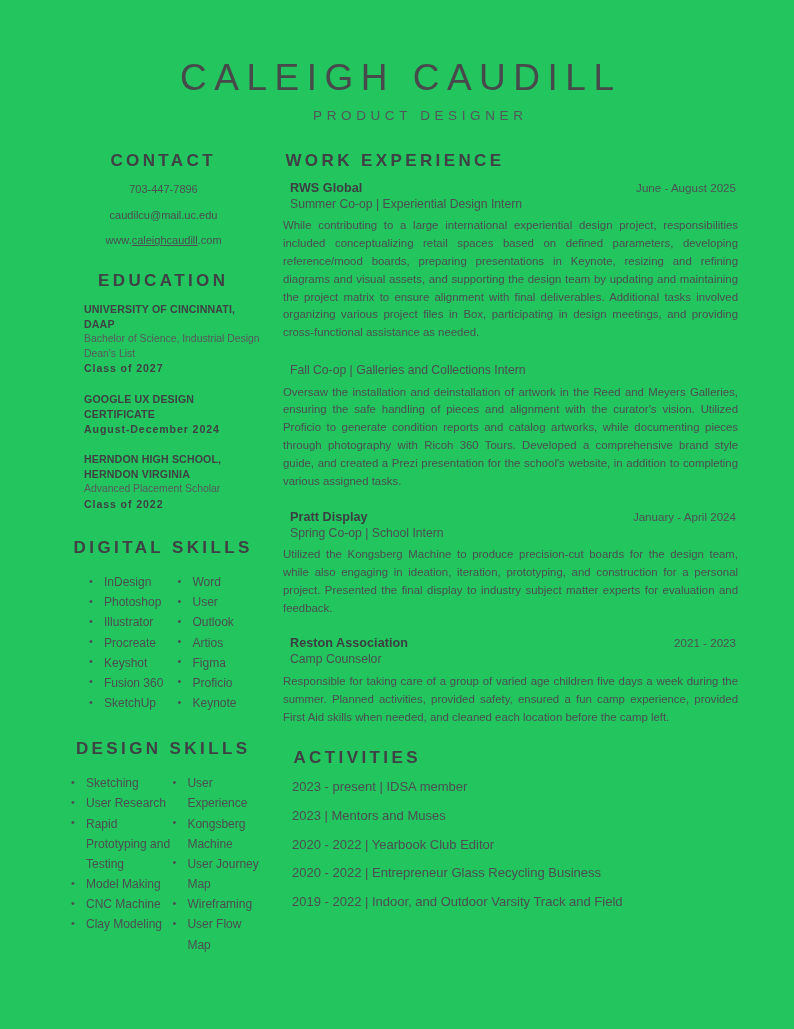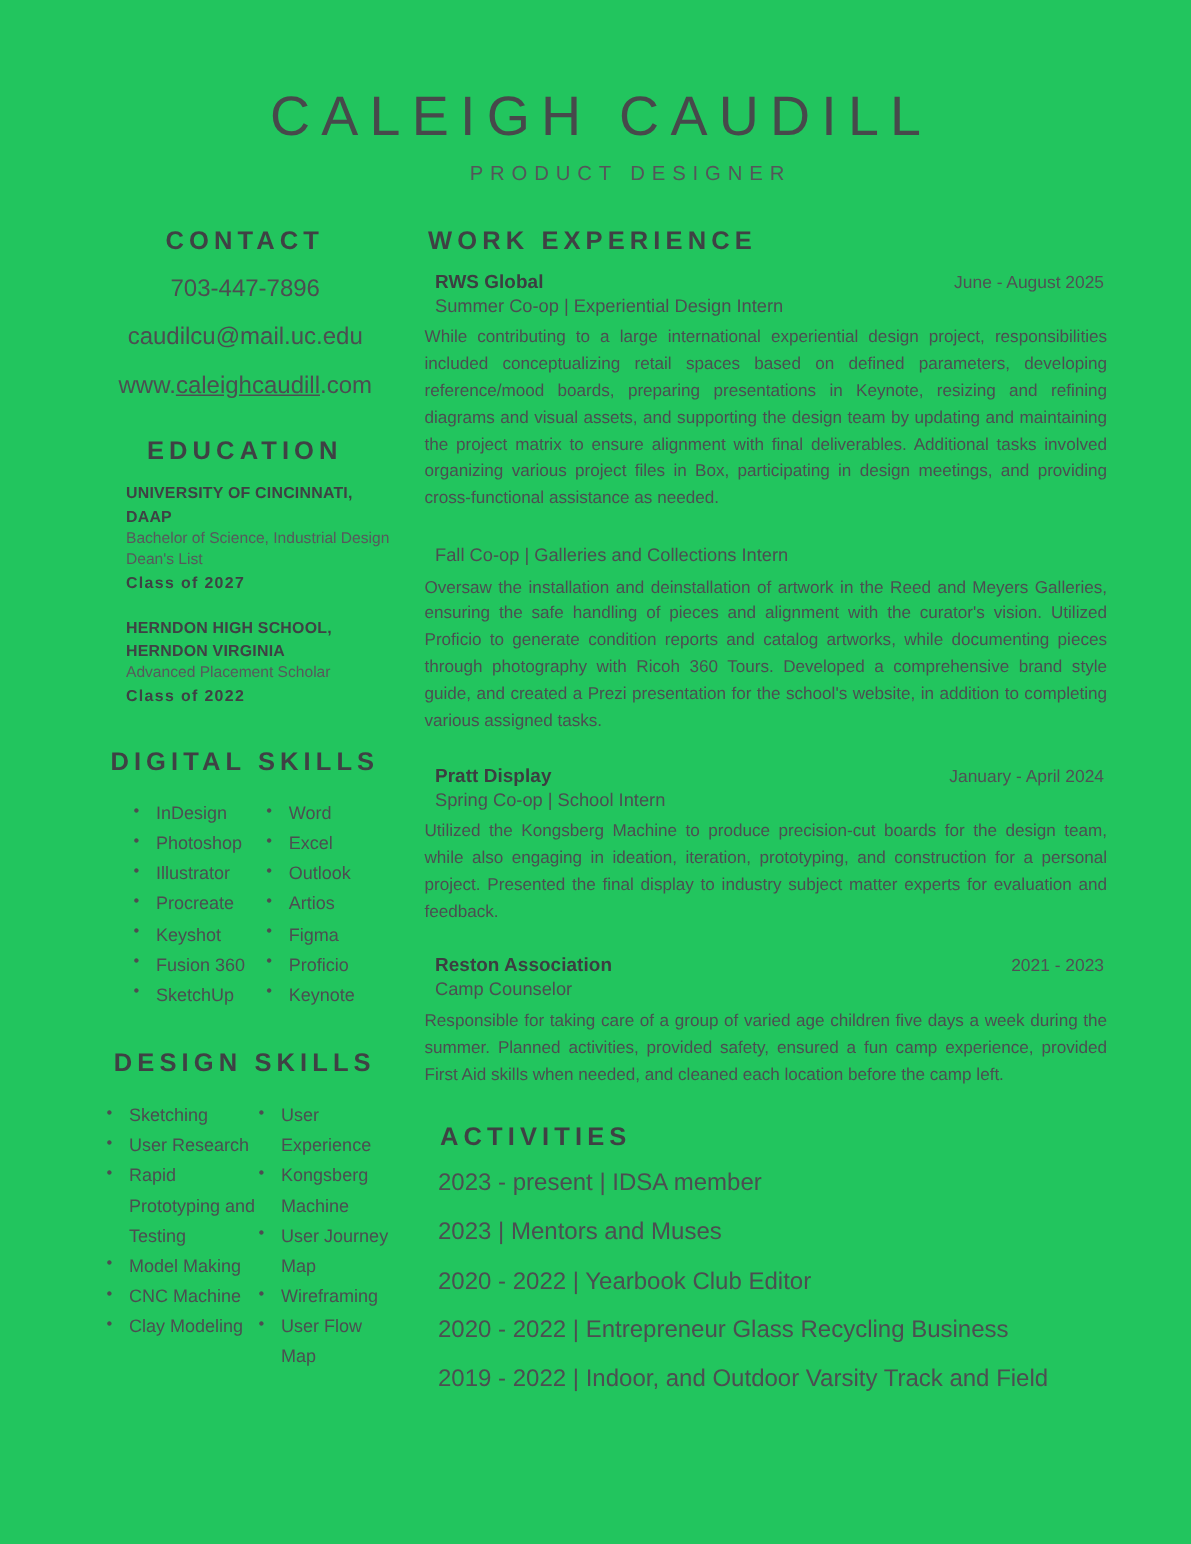--- a/index.html
+++ b/index.html
@@ -76,21 +76,21 @@
   }
   .sec-head.center { text-align: center; }
 
   
   .contact-list {
     margin-top: 11px;
     text-align: center;
     padding-left: 4px;
   }
   .contact-line {
-    font-size: 16px;
+    font-size: 11px;
     color: #4c4e51;
     line-height: 1.35;
     margin-bottom: 11px;
   }
   .u { text-decoration: underline; }
 
   
   .edu-wrap { margin-top: 11px; padding-left: 26px; }
   .edu-entry { margin-bottom: 15px; }
   .edu-entry:last-child { margin-bottom: 0; }
@@ -186,21 +186,21 @@
   }
 
   .job-2 { margin-top: 20px; }
   .job-3 { margin-top: 19px; }
   .job-4 { margin-top: 19px; }
 
   
   .activities-head { margin-top: 22px; padding-left: 8px; }
   .act-list { margin-top: 10px; padding-left: 10px; list-style: none; }
   .act-list li {
-    font-size: 16px;
+    font-size: 13px;
     color: #4c4e51;
     line-height: 1.35;
     margin-bottom: 11px;
   }
   .act-list li:last-child { margin-bottom: 0; }
 </style>
 </head>
 <body>
 
 <div class="page">
@@ -224,20 +224,24 @@
       <div class="sec-head center mt-sec">EDUCATION</div>
       <div class="edu-wrap">
 
         <div class="edu-entry">
           <div class="edu-school">UNIVERSITY OF CINCINNATI, DAAP</div>
           <div class="edu-degree">Bachelor of Science, Industrial Design</div>
           <div class="edu-degree">Dean's List</div>
           <div class="edu-year">Class of 2027</div>
         </div>
 
+        <div class="edu-entry">
+          <div class="edu-school">GOOGLE UX DESIGN CERTIFICATE</div>
+          <div class="edu-year">August-December 2024</div>
+        </div>
 
         <div class="edu-entry">
           <div class="edu-school">HERNDON HIGH SCHOOL, HERNDON VIRGINIA</div>
           <div class="edu-degree">Advanced Placement Scholar</div>
           <div class="edu-year">Class of 2022</div>
         </div>
 
 
       </div>
 
@@ -250,21 +254,21 @@
             <li>Illustrator</li>
             <li>Procreate</li>
             <li>Keyshot</li>
             <li>Fusion 360</li>
             <li>SketchUp</li>
           </ul>
         </div>
         <div class="skills-col">
           <ul>
             <li>Word</li>
-            <li>Excel</li>
+            <li>User</li>
             <li>Outlook</li>
             <li>Artios</li>
             <li>Figma</li>
             <li>Proficio</li>
             <li>Keynote</li>
           </ul>
         </div>
       </div>
 
       <div class="sec-head center mt-sec-2">DESIGN SKILLS</div>

